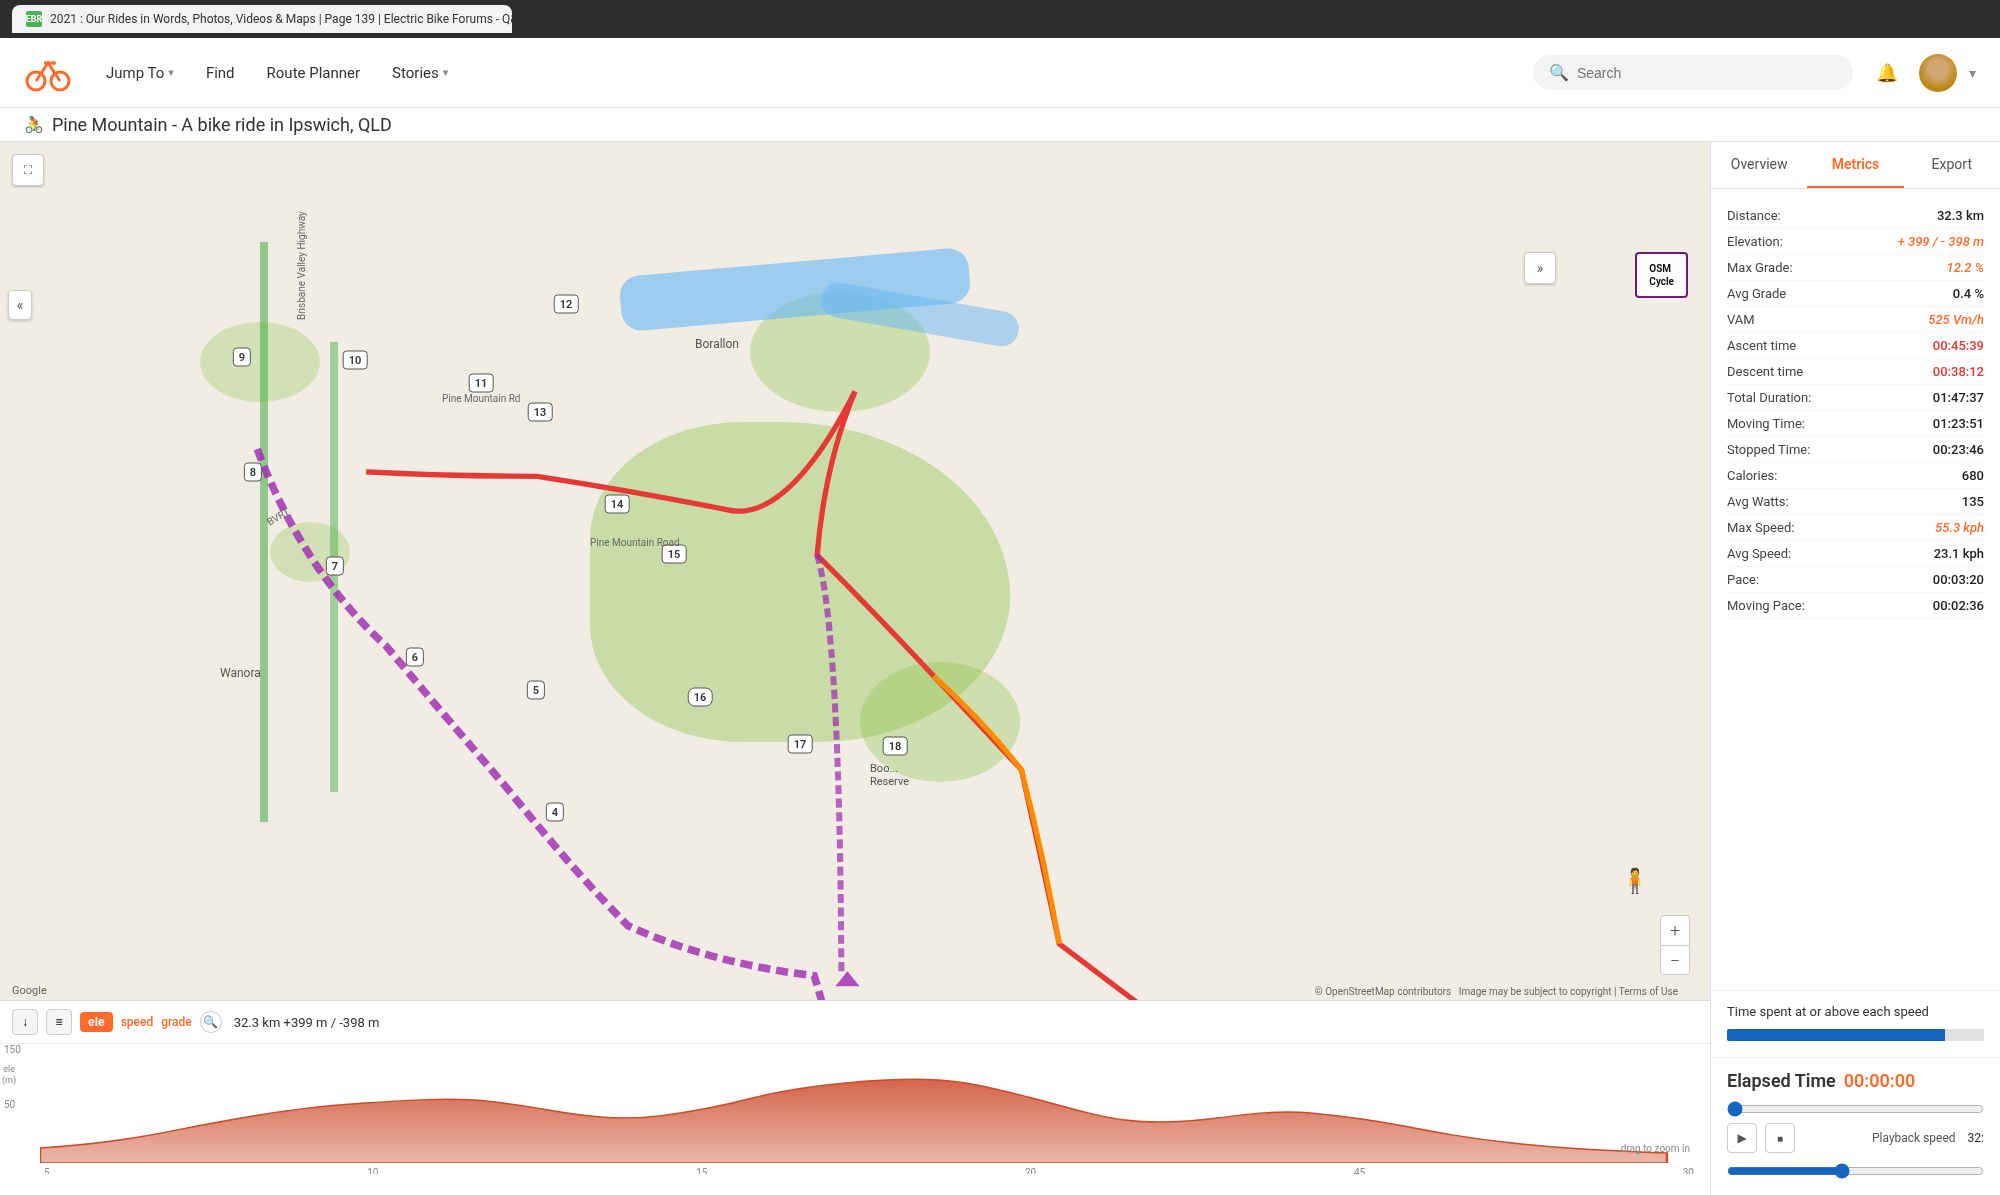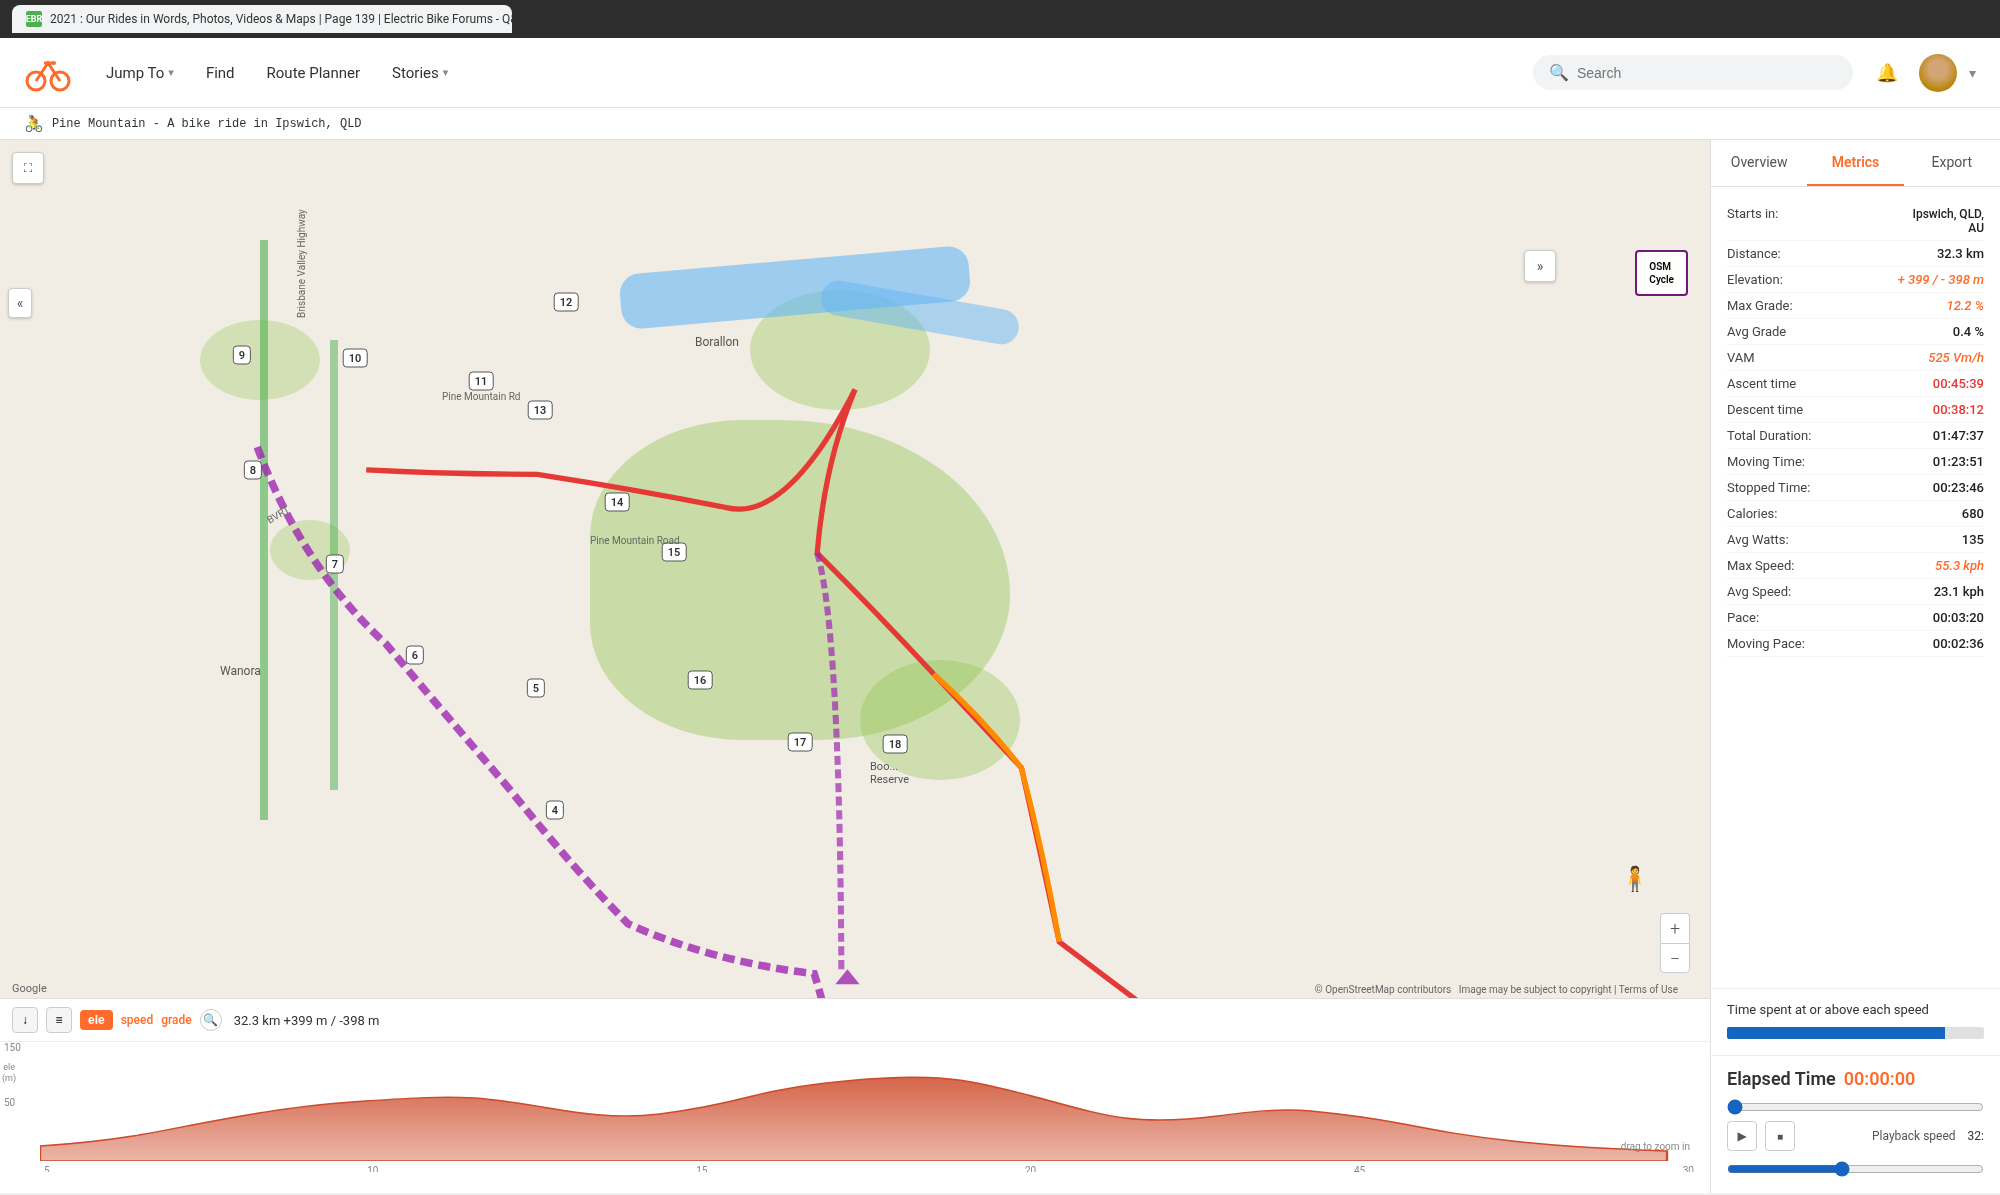--- a/index.html
+++ b/index.html
@@ -121,21 +121,21 @@
       background: white;
       padding: 6px 24px;
       border-bottom: 1px solid #e0e0e0;
       display: flex;
       align-items: center;
       gap: 8px;
       font-size: 13px;
       color: #555;
     }
     .title-bar .bike-icon { font-size: 16px; }
-    .title-bar .title-text { font-size: 12px; color: #333; font-family: Liberation Mono, monospace; }
+    .title-bar .title-text { font-size: 18px; color: #333; }
 
     
     .main-content {
       display: flex;
       height: calc(1195px - 38px - 70px - 34px);
     }
 
     
     .map-area {
       flex: 1;
@@ -584,21 +584,21 @@
     <div class="waypoint" style="left:415px; top:515px;">6</div>
     <div class="waypoint" style="left:335px; top:424px;">7</div>
     <div class="waypoint" style="left:253px; top:330px;">8</div>
     <div class="waypoint" style="left:242px; top:215px;">9</div>
     <div class="waypoint" style="left:355px; top:218px;">10</div>
     <div class="waypoint" style="left:481px; top:241px;">11</div>
     <div class="waypoint" style="left:566px; top:162px;">12</div>
     <div class="waypoint" style="left:540px; top:270px;">13</div>
     <div class="waypoint" style="left:617px; top:362px;">14</div>
     <div class="waypoint" style="left:674px; top:412px;">15</div>
-    <div class="waypoint" style="left:700px; top:540px;">16</div>
+    <div class="waypoint" style="left:700px; top:555px;border-radius:7px;">16</div>
     <div class="waypoint" style="left:800px; top:602px;">17</div>
     <div class="waypoint" style="left:895px; top:604px;">18</div>
 
     <div class="place-label" style="left:695px; top:195px;">Borallon</div>
     <div class="place-label" style="left:220px; top:524px;">Wanora</div>
     <div class="road-label" style="left:296px; top:178px; transform:rotate(-90deg); transform-origin:0 0;">Brisbane Valley Highway</div>
     <div class="road-label" style="left:442px; top:251px;">Pine Mountain Rd</div>
     <div class="road-label" style="left:590px; top:395px;">Pine Mountain Road</div>
     <div class="road-label" style="left:265px; top:376px; transform:rotate(-30deg); transform-origin:0 0;">BVRT</div>
     <div class="place-label" style="left:870px; top:620px; font-size:11px;">Boo...<br>Reserve</div>
@@ -675,24 +675,20 @@
   <div class="right-panel">
     <div class="panel-tabs">
       <div class="panel-tab">Overview</div>
       <div class="panel-tab active">Metrics</div>
       <div class="panel-tab">Export</div>
     </div>
 
     <div class="panel-content">
 
       <div class="metric-row">
-        <span class="metric-label">Starts in:</span>
-        <span class="metric-value" style="font-size:12px;">Ipswich, QLD,<br>AU</span>
-      </div>
-      <div class="metric-row">
         <span class="metric-label">Distance:</span>
         <span class="metric-value">32.3 km</span>
       </div>
       <div class="metric-row">
         <span class="metric-label">Elevation:</span>
         <span class="metric-value orange">+ 399 / - 398 m</span>
       </div>
       <div class="metric-row">
         <span class="metric-label">Max Grade:</span>
         <span class="metric-value orange" style="font-style:italic;">12.2 %</span>

